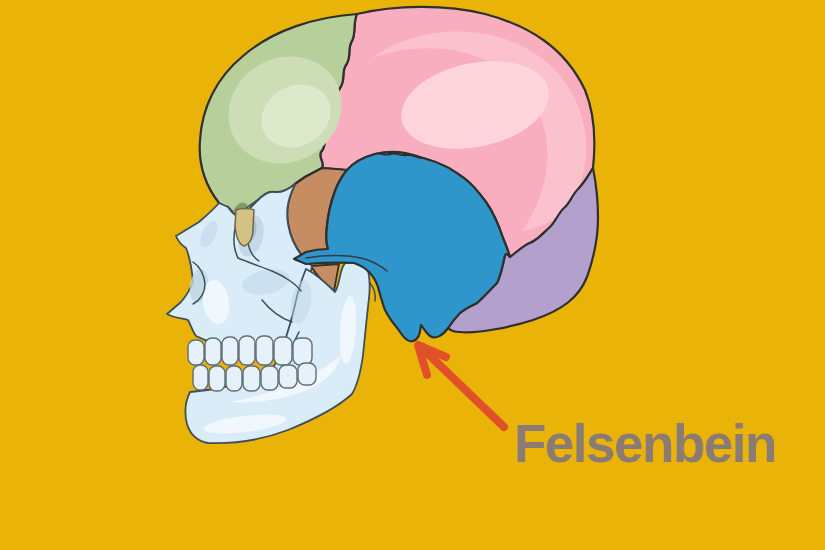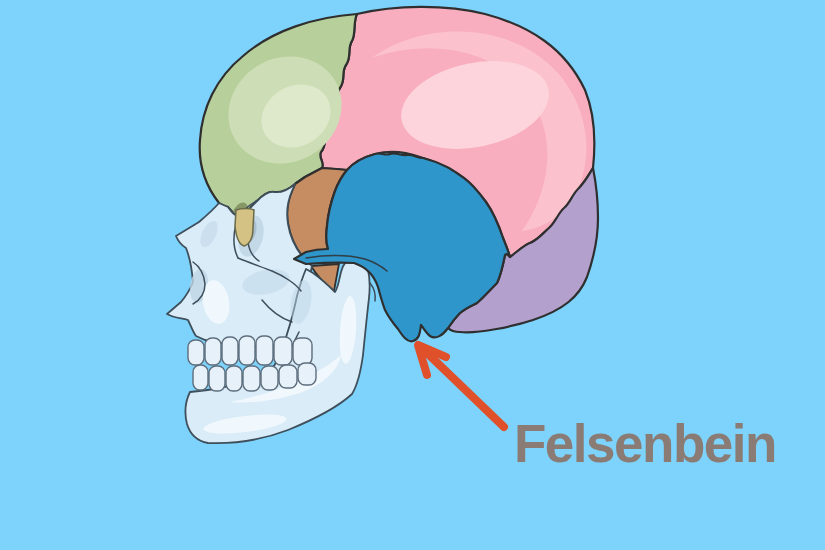--- a/index.html
+++ b/index.html
@@ -1,16 +1,16 @@
 <!DOCTYPE html>
 <html><head>
 <meta charset="utf-8">
 <style>
   html,body{margin:0;padding:0;background:#ffffff;}
-  #stage{position:relative;width:825px;height:550px;background:#7dd3fc;overflow:hidden;
+  #stage{position:relative;width:825px;height:550px;background:#eab308;overflow:hidden;
          font-family:"Liberation Sans", sans-serif;}
   svg{position:absolute;left:0;top:0;}
   .bone{stroke-width:2.2;stroke-linejoin:round;}
   .shade{stroke:none;}
   .fline{fill:none;stroke-width:1.5;stroke-linecap:round;}
   .face{stroke-width:1.8;stroke-linejoin:round;}
   .tooth{stroke-width:1.4;}
   .crest{fill:none;stroke-width:1.6;stroke-linecap:round;}
   .arrowline{fill:none;stroke-width:8;stroke-linecap:round;stroke-linejoin:round;}
   .caption{font-weight:bold;font-size:53px;letter-spacing:-1.5px;}

